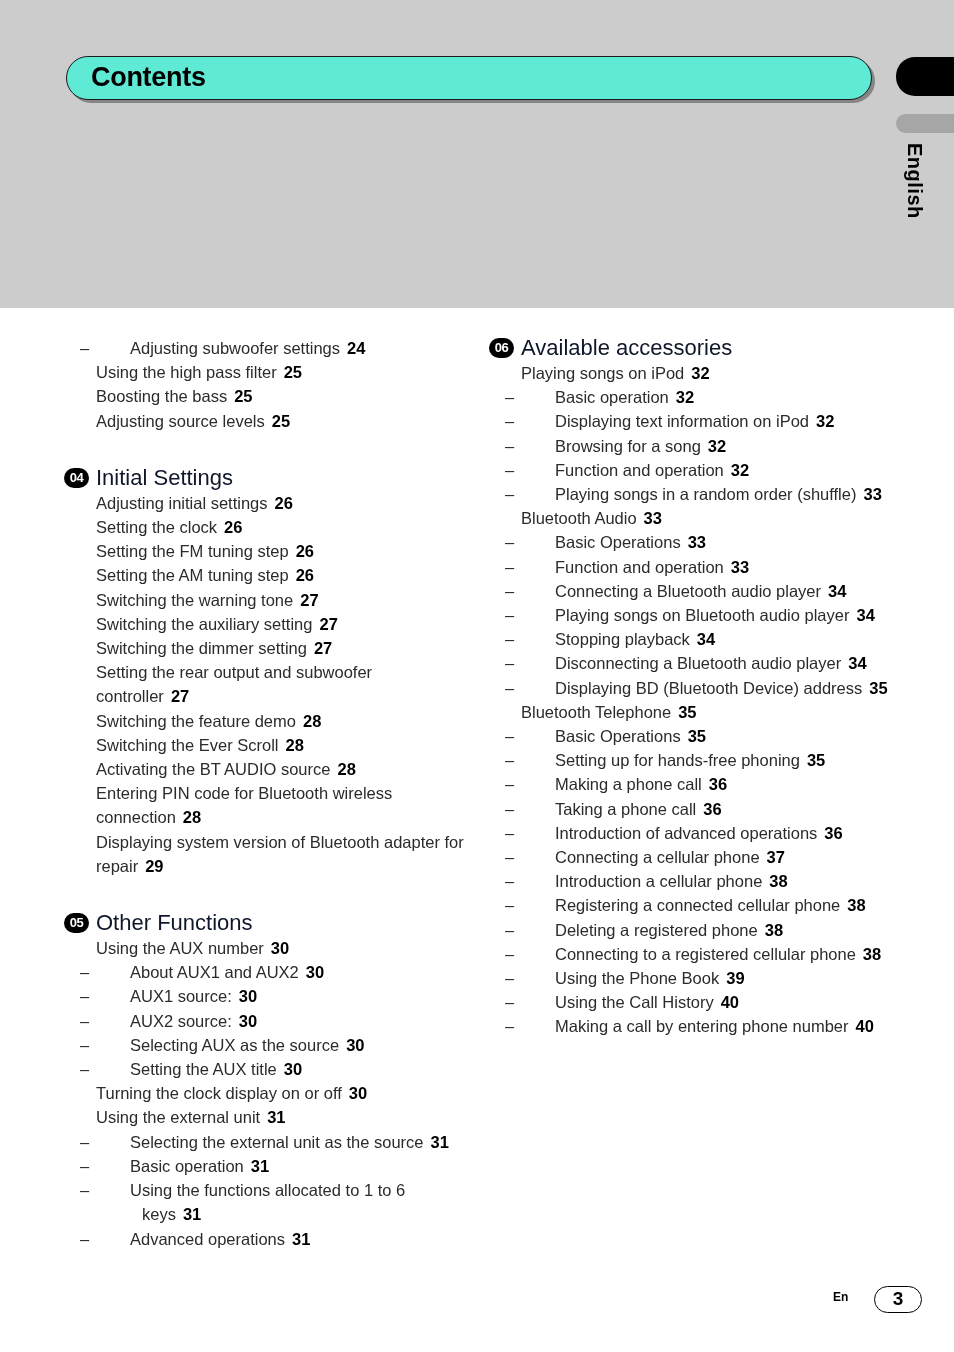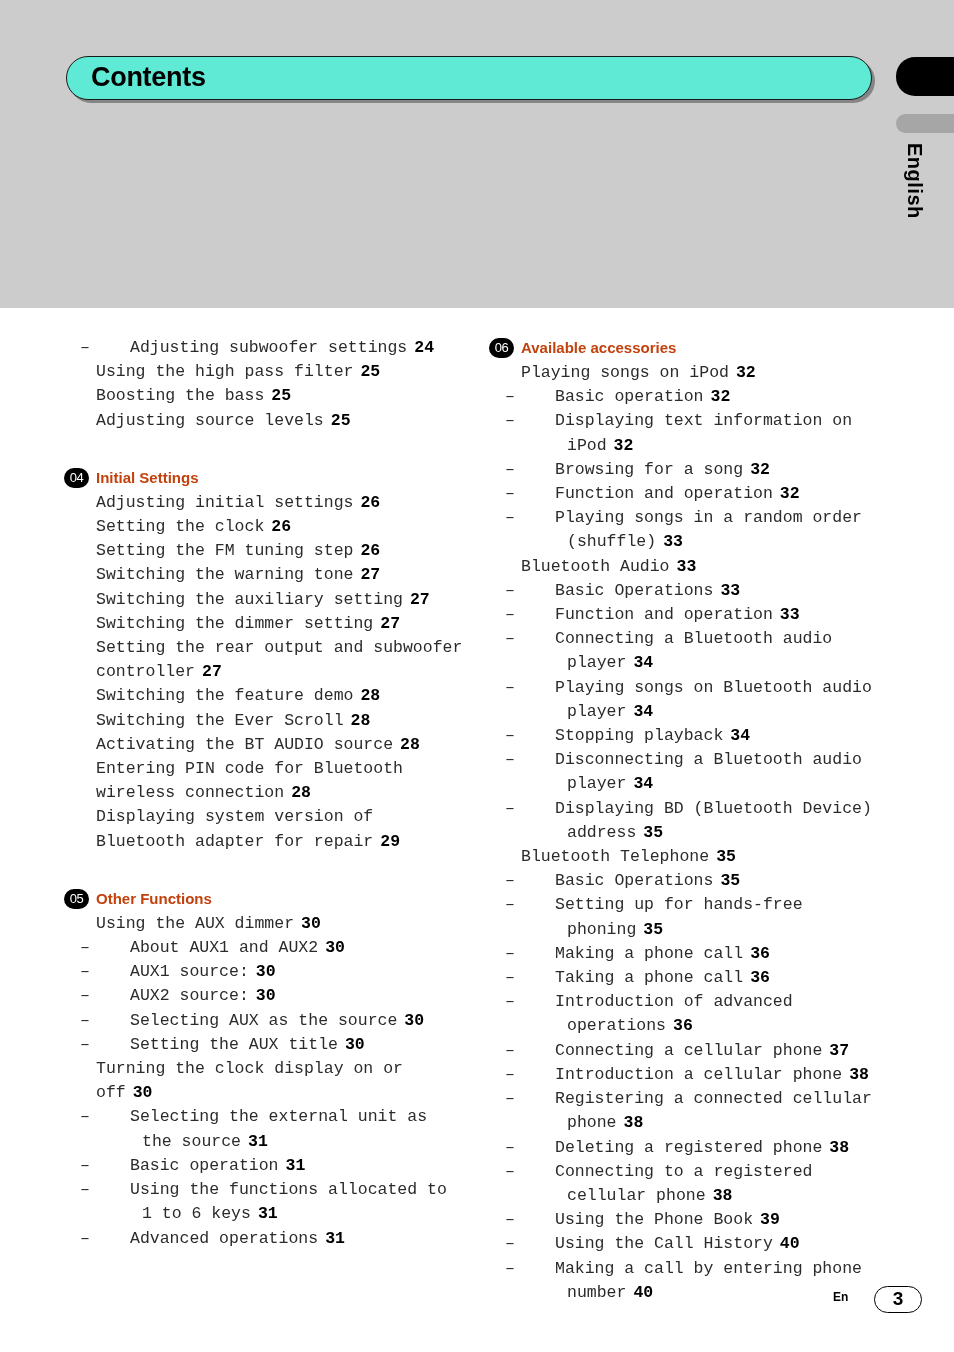--- a/index.html
+++ b/index.html
@@ -91,21 +91,20 @@
   .col-left { left: 64px; }
   .col-right { left: 489px; }
 
   
   .entry {
     display: block;
     font-size: 16.5px;
     line-height: 24.2px;
     color: #2b2b2b;
     white-space: normal;
-    font-family: Liberation Mono, monospace;
   }
   .entry .txt {
     color: #2b2b2b;
   }
   .entry .pg {
     font-weight: bold;
     color: #000000;
     margin-left: 7px;
     white-space: nowrap;
   }
@@ -137,29 +136,29 @@
   .badge {
     position: absolute;
     left: 0px;
     top: 2px;
     width: 25px;
     height: 20px;
     background: #000000;
     border-radius: 11px;
     color: #ffffff;
     font-size: 13px;
-    font-weight: normal;
+    font-weight: bold;
     line-height: 20px;
     text-align: center;
     letter-spacing: -0.5px;
   }
   .chapter-title {
-    font-size: 15px;
-    font-weight: bold;
-    color: #c2410c;
+    font-size: 22px;
+    font-weight: normal;
+    color: #0f172a;
     line-height: 24px;
   }
 
   
   .footer-en {
     position: absolute;
     left: 833px;
     top: 1290px;
     font-size: 12px;
     font-weight: bold;
@@ -196,37 +195,39 @@
 
 <div class="column col-left" id="col-left">
     <div class="entry lvl2"><span class="dash">–</span><span class="txt">Adjusting subwoofer settings</span><span class="pg">24</span></div>
     <div class="entry lvl1"><span class="txt">Using the high pass filter</span><span class="pg">25</span></div>
     <div class="entry lvl1"><span class="txt">Boosting the bass</span><span class="pg">25</span></div>
     <div class="entry lvl1"><span class="txt">Adjusting source levels</span><span class="pg">25</span></div>
     <div class="chapter"><span class="badge">04</span><span class="chapter-title">Initial Settings</span></div>
     <div class="entry lvl1"><span class="txt">Adjusting initial settings</span><span class="pg">26</span></div>
     <div class="entry lvl1"><span class="txt">Setting the clock</span><span class="pg">26</span></div>
     <div class="entry lvl1"><span class="txt">Setting the FM tuning step</span><span class="pg">26</span></div>
+    <div class="entry lvl1"><span class="txt">Setting the AM tuning step</span><span class="pg">26</span></div>
     <div class="entry lvl1"><span class="txt">Switching the warning tone</span><span class="pg">27</span></div>
     <div class="entry lvl1"><span class="txt">Switching the auxiliary setting</span><span class="pg">27</span></div>
     <div class="entry lvl1"><span class="txt">Switching the dimmer setting</span><span class="pg">27</span></div>
     <div class="entry lvl1"><span class="txt">Setting the rear output and subwoofer controller</span><span class="pg">27</span></div>
     <div class="entry lvl1"><span class="txt">Switching the feature demo</span><span class="pg">28</span></div>
     <div class="entry lvl1"><span class="txt">Switching the Ever Scroll</span><span class="pg">28</span></div>
     <div class="entry lvl1"><span class="txt">Activating the BT AUDIO source</span><span class="pg">28</span></div>
     <div class="entry lvl1"><span class="txt">Entering PIN code for Bluetooth wireless connection</span><span class="pg">28</span></div>
     <div class="entry lvl1"><span class="txt">Displaying system version of Bluetooth adapter for repair</span><span class="pg">29</span></div>
     <div class="chapter"><span class="badge">05</span><span class="chapter-title">Other Functions</span></div>
-    <div class="entry lvl1"><span class="txt">Using the AUX dimmer</span><span class="pg">30</span></div>
+    <div class="entry lvl1"><span class="txt">Using the AUX number</span><span class="pg">30</span></div>
     <div class="entry lvl2"><span class="dash">–</span><span class="txt">About AUX1 and AUX2</span><span class="pg">30</span></div>
     <div class="entry lvl2"><span class="dash">–</span><span class="txt">AUX1 source:</span><span class="pg">30</span></div>
     <div class="entry lvl2"><span class="dash">–</span><span class="txt">AUX2 source:</span><span class="pg">30</span></div>
     <div class="entry lvl2"><span class="dash">–</span><span class="txt">Selecting AUX as the source</span><span class="pg">30</span></div>
     <div class="entry lvl2"><span class="dash">–</span><span class="txt">Setting the AUX title</span><span class="pg">30</span></div>
     <div class="entry lvl1"><span class="txt">Turning the clock display on or off</span><span class="pg">30</span></div>
+    <div class="entry lvl1"><span class="txt">Using the external unit</span><span class="pg">31</span></div>
     <div class="entry lvl2"><span class="dash">–</span><span class="txt">Selecting the external unit as the source</span><span class="pg">31</span></div>
     <div class="entry lvl2"><span class="dash">–</span><span class="txt">Basic operation</span><span class="pg">31</span></div>
     <div class="entry lvl2"><span class="dash">–</span><span class="txt">Using the functions allocated to 1 to 6 keys</span><span class="pg">31</span></div>
     <div class="entry lvl2"><span class="dash">–</span><span class="txt">Advanced operations</span><span class="pg">31</span></div>
   </div>
 <div class="column col-right" id="col-right">
     <div class="chapter first"><span class="badge">06</span><span class="chapter-title">Available accessories</span></div>
     <div class="entry lvl1"><span class="txt">Playing songs on iPod</span><span class="pg">32</span></div>
     <div class="entry lvl2"><span class="dash">–</span><span class="txt">Basic operation</span><span class="pg">32</span></div>
     <div class="entry lvl2"><span class="dash">–</span><span class="txt">Displaying text information on iPod</span><span class="pg">32</span></div>

